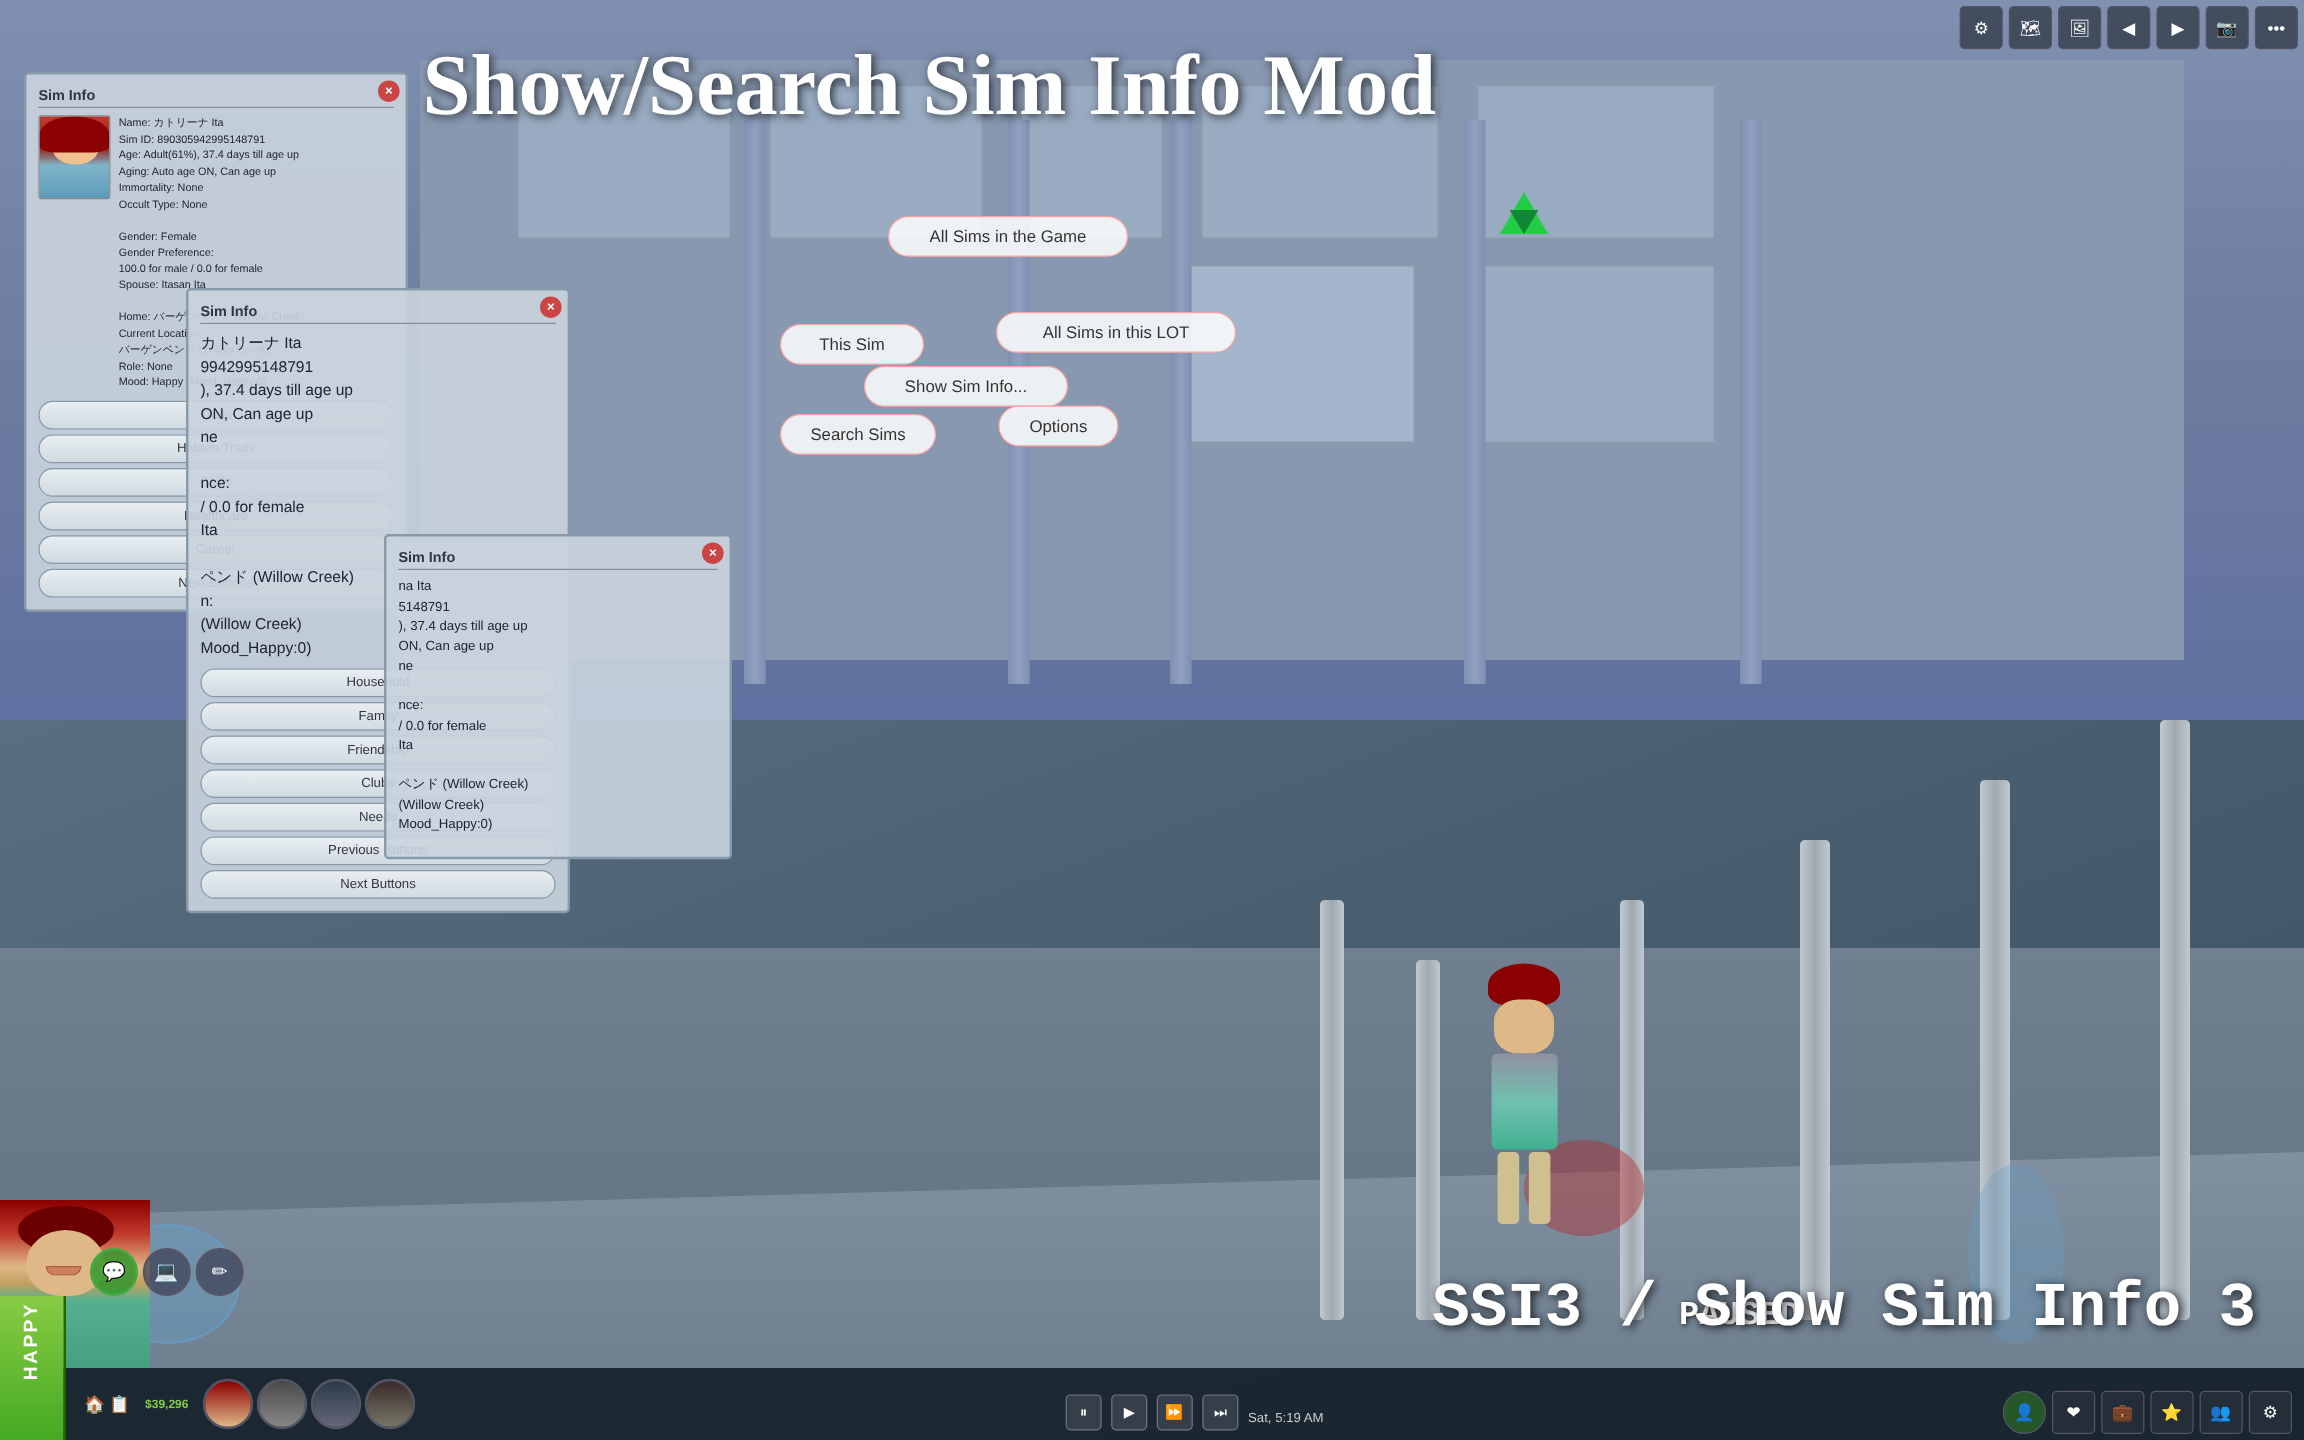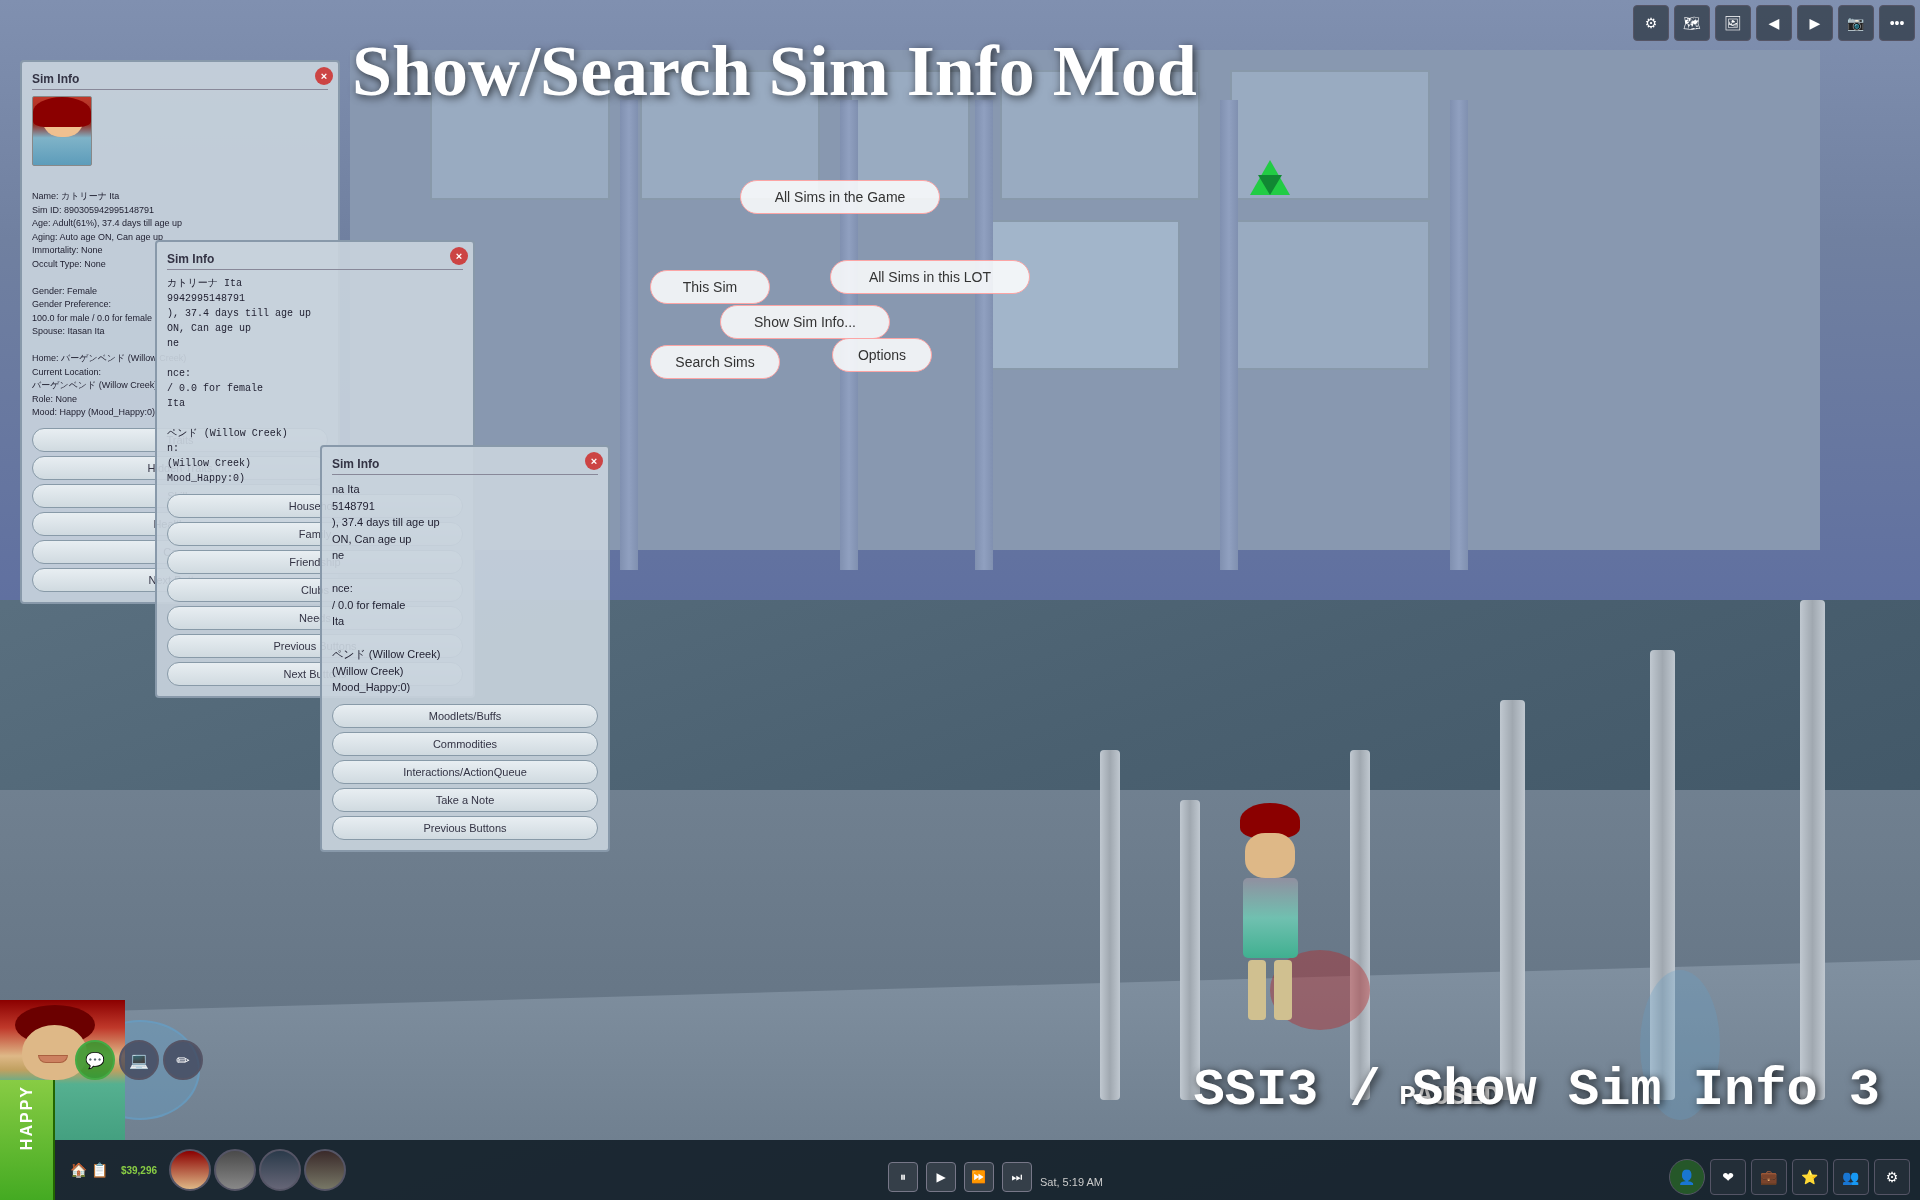--- a/index.html
+++ b/index.html
@@ -152,23 +152,22 @@
       font-size: 12px;
       font-weight: bold;
       color: #334;
       margin-bottom: 6px;
       padding-bottom: 3px;
       border-bottom: 1px solid #889;
     }
 
     .sim-info-content {
       display: flex;
-      gap: 24px;
+      gap: 7px;
       margin-bottom: 8px;
-      flex-direction: column;
     }
 
     .sim-avatar {
       width: 60px;
       height: 70px;
       background: linear-gradient(180deg, #c0392b 0%, #922b21 40%, #7fb3c8 60%, #5d9cba 100%);
       border: 1px solid #888;
       border-radius: 2px;
       flex-shrink: 0;
       position: relative;
@@ -461,21 +460,21 @@
     <button class="panel-btn">Healthcare</button>
     <button class="panel-btn">Career</button>
     <button class="panel-btn">Next Buttons</button>
   </div>
 </div>
 
 <div class="sim-panel sim-panel-2">
   <button class="panel-close">×</button>
   <div class="panel-title">Sim Info</div>
 
-  <div class="sim-info-text" style="font-size:10px;color:#223;line-height:1.5;margin-bottom:8px;font-family:Liberation Mono, monospace;">
+  <div class="sim-info-text" style="font-size:13px;color:#223;line-height:1.5;margin-bottom:8px;">
     <div>カトリーナ Ita</div>
     <div>9942995148791</div>
     <div>), 37.4 days till age up</div>
     <div>ON, Can age up</div>
     <div>ne</div>
     <br>
     <div>nce:</div>
     <div>/ 0.0 for female</div>
     <div>Ita</div>
     <br>
@@ -509,27 +508,20 @@
     <br>
     <div>nce:</div>
     <div>/ 0.0 for female</div>
     <div>Ita</div>
     <br>
     <div>ペンド (Willow Creek)</div>
     <div>(Willow Creek)</div>
     <div>Mood_Happy:0)</div>
   </div>
 
-  <div class="panel-buttons">
-    <button class="panel-btn">Moodlets/Buffs</button>
-    <button class="panel-btn">Commodities</button>
-    <button class="panel-btn">Interactions/ActionQueue</button>
-    <button class="panel-btn">Take a Note</button>
-    <button class="panel-btn">Previous Buttons</button>
-  </div>
 </div>
 
 <div class="paused-text">PAUSED</div>
 
 <div class="ssi3-text">SSI3 / Show Sim Info 3</div>
 
 <div class="happy-bar">
   <span class="happy-label">HAPPY</span>
 </div>
 

